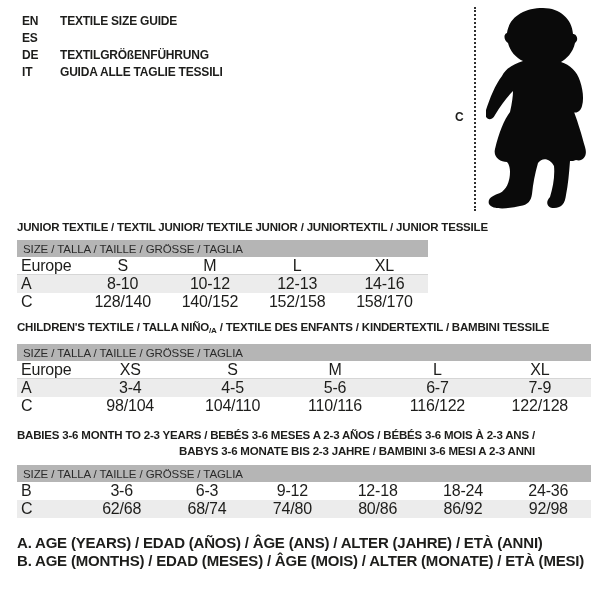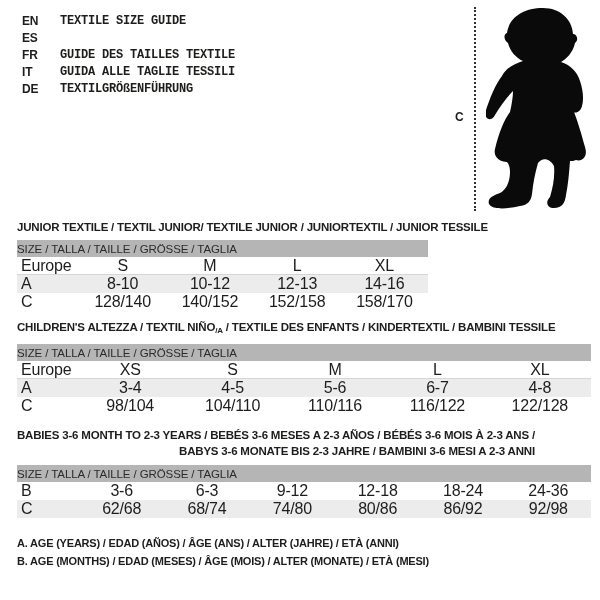--- a/index.html
+++ b/index.html
@@ -7,69 +7,65 @@
     width:600px;height:600px;background:#ffffff;
     font-family:"Liberation Sans", sans-serif;
     color:#1d1d1b;-webkit-font-smoothing:antialiased;
   }
   .page{position:relative;width:600px;height:600px;overflow:hidden;background:#fff;}
 
   
   .lang-list{position:absolute;left:22px;top:13px;}
   .lang-row{display:flex;line-height:17px;font-size:12px;font-weight:bold;letter-spacing:-0.2px;}
   .lang-code{width:38px;flex:0 0 38px;}
-  .lang-label{white-space:nowrap;font-family:Liberation Mono, monospace;}
+  .lang-label{white-space:nowrap;}
 
   
   .height-line{position:absolute;left:474px;top:7px;height:204px;width:0;border-left:2px dotted #2f2f2f;}
   .height-label{position:absolute;left:455px;top:110px;font-size:12px;font-weight:bold;}
   .baby{position:absolute;left:486px;top:4px;width:112px;height:208px;}
 
   
   .sec-title{position:absolute;left:17px;font-size:11.5px;font-weight:bold;letter-spacing:-0.2px;white-space:nowrap;text-align:right;}
   .sec-title .ttl-line{line-height:16px;white-space:nowrap;}
   .ttl-sub{font-size:8px;vertical-align:-2px;}
 
   .table{position:absolute;left:17px;}
   .t-bar{height:17px;background:#b5b5b5;display:flex;align-items:center;
-         font-size:11.5px;color:#2b2b2b;letter-spacing:-0.1px;box-sizing:border-box;}
+         padding-left:6px;font-size:11.5px;color:#2b2b2b;letter-spacing:-0.1px;box-sizing:border-box;}
   .t-row{height:18px;display:flex;align-items:center;font-size:16px;letter-spacing:-0.2px;box-sizing:border-box;}
   .t-row.r-divider{border-bottom:1px solid #d6d6d6;}
   .t-row.r-alt{background:#ececec;}
   .t-label{flex:0 0 62px;padding-left:4px;box-sizing:border-box;}
   .t-cell{flex:1;text-align:center;}
 
   
-  .footnotes{position:absolute;left:17px;top:534px;font-size:11px;font-weight:bold;letter-spacing:-0.2px;}
+  .footnotes{position:absolute;left:17px;top:534px;font-size:15px;font-weight:bold;letter-spacing:-0.2px;}
   .footnotes .fn-line{line-height:18px;white-space:nowrap;}
 </style>
 </head>
 <body>
 
 <div class="page">
 
   <div class="lang-list">
     <div class="lang-row">
       <span class="lang-code">EN</span>
       <span class="lang-label">TEXTILE SIZE GUIDE</span>
     </div>
     <div class="lang-row">
       <span class="lang-code">ES</span>
     </div>
     <div class="lang-row">
-      <span class="lang-code">FR</span>
-      <span class="lang-label">GUIDE DES TAILLES TEXTILE</span>
+      <span class="lang-code">DE</span>
+      <span class="lang-label">TEXTILGRÖßENFÜHRUNG</span>
     </div>
     <div class="lang-row">
       <span class="lang-code">IT</span>
       <span class="lang-label">GUIDA ALLE TAGLIE TESSILI</span>
-    </div>
-    <div class="lang-row">
-      <span class="lang-code">DE</span>
-      <span class="lang-label">TEXTILGRÖßENFÜHRUNG</span>
     </div>
   </div>
 
   <div class="height-line"></div>
   <div class="height-label">C</div>
   <svg class="baby" viewBox="0 0 112 208" xmlns="http://www.w3.org/2000/svg" aria-hidden="true">
     <path fill="#0a0a0a" d="M57,4
       C74,4 86,15 87,30
       C91,30 93,36 89,39
       C87,49 80,55 75,58
@@ -122,38 +118,38 @@
     </div>
     <div class="t-row">
       <span class="t-label">C</span>
       <span class="t-cell">128/140</span>
       <span class="t-cell">140/152</span>
       <span class="t-cell">152/158</span>
       <span class="t-cell">158/170</span>
     </div>
   </div>
 
-  <div class="sec-title" style="top:321px;"><span>CHILDREN'S ALTEZZA / TEXTIL NIÑO</span><span class="ttl-sub">/A</span><span> / TEXTILE DES ENFANTS / KINDERTEXTIL / BAMBINI TESSILE</span></div>
+  <div class="sec-title" style="top:321px;"><span>CHILDREN'S TEXTILE / TALLA NIÑO</span><span class="ttl-sub">/A</span><span> / TEXTILE DES ENFANTS / KINDERTEXTIL / BAMBINI TESSILE</span></div>
   <div class="table" style="top:344px;width:574px;">
     <div class="t-bar">SIZE / TALLA / TAILLE / GRÖSSE / TAGLIA</div>
     <div class="t-row r-divider">
       <span class="t-label">Europe</span>
       <span class="t-cell">XS</span>
       <span class="t-cell">S</span>
       <span class="t-cell">M</span>
       <span class="t-cell">L</span>
       <span class="t-cell">XL</span>
     </div>
     <div class="t-row r-alt">
       <span class="t-label">A</span>
       <span class="t-cell">3-4</span>
       <span class="t-cell">4-5</span>
       <span class="t-cell">5-6</span>
       <span class="t-cell">6-7</span>
-      <span class="t-cell">4-8</span>
+      <span class="t-cell">7-9</span>
     </div>
     <div class="t-row">
       <span class="t-label">C</span>
       <span class="t-cell">98/104</span>
       <span class="t-cell">104/110</span>
       <span class="t-cell">110/116</span>
       <span class="t-cell">116/122</span>
       <span class="t-cell">122/128</span>
     </div>
   </div>

